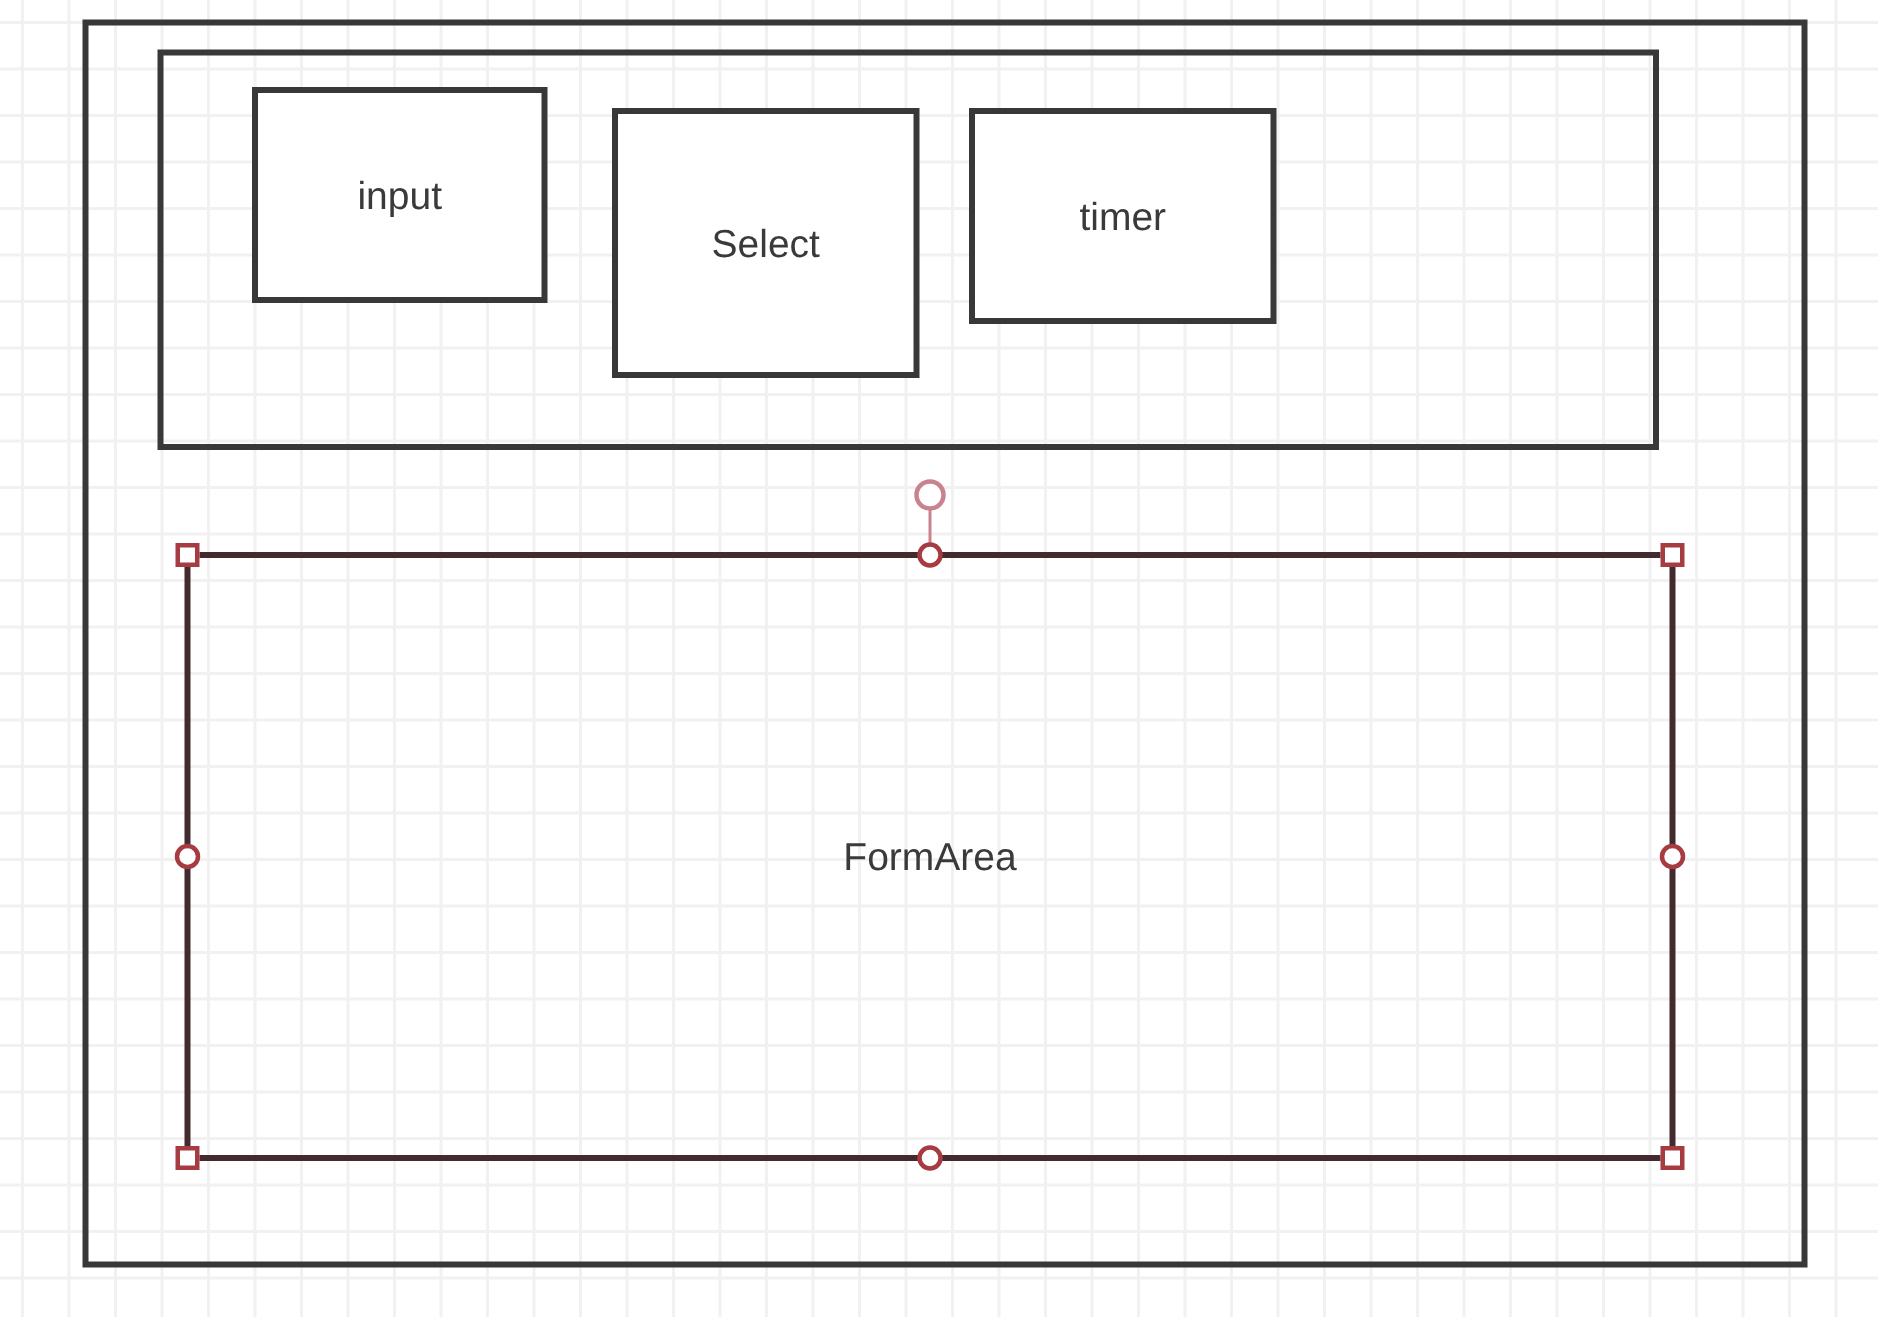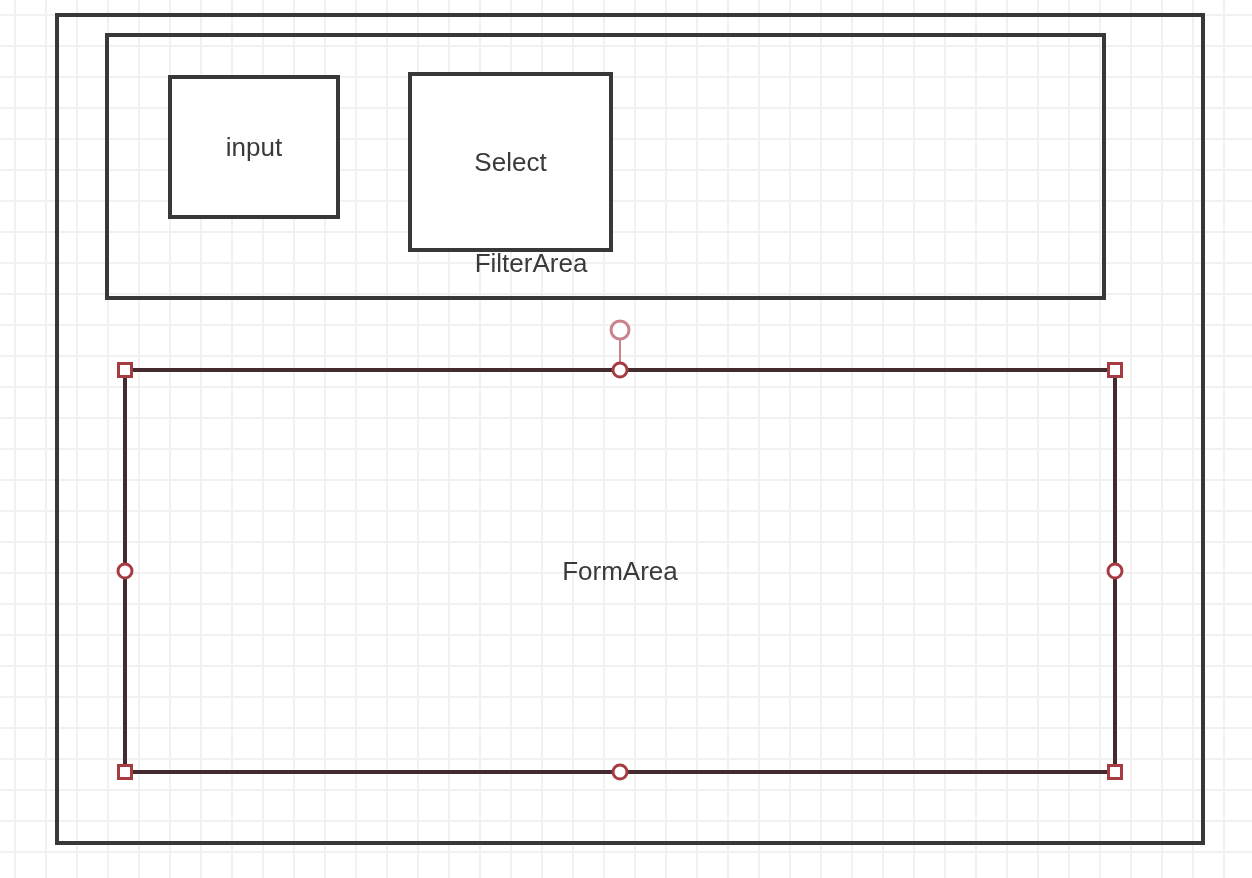--- a/index.html
+++ b/index.html
@@ -47,21 +47,21 @@
   
   #outer-rect{left:55px;top:13px;width:1150px;height:832px;background:transparent;}
   
   #filter-rect{left:105px;top:33px;width:1001px;height:267px;background:transparent;}
   #filter-label{
     position:absolute;left:431px;top:247px;width:200px;height:32px;
     display:flex;align-items:center;justify-content:center;
     font-size:26px;color:var(--label-text);white-space:nowrap;user-select:none;
   }
   
-  #input-box{left:168px;top:75px;width:172px;height:144px;text-align:right;}
+  #input-box{left:168px;top:58px;width:197px;height:144px;text-align:right;}
   #select-box{left:408px;top:72px;width:205px;height:180px;}
   #timer-box{left:646px;top:72px;width:205px;height:144px;}
   
   #form-rect{
     left:123px;top:368px;width:994px;height:406px;
     border:4px solid var(--selected-stroke);
     background:transparent;
     text-decoration:underline;
   }
   
@@ -100,27 +100,29 @@
   .h-se{left:1115px;top:772px;}
 </style>
 </head>
 <body>
 
 <div class="canvas">
 
   <div class="shape" id="outer-rect"></div>
 
   <div class="shape" id="filter-rect"></div>
-  <div id="filter-label">FilterArea</div>
 
   <div class="shape" id="input-box">
     <span class="shape-label">input</span>
   </div>
   <div class="shape" id="select-box">
     <span class="shape-label">Select</span>
+  </div>
+  <div class="shape" id="timer-box">
+    <span class="shape-label">timer</span>
   </div>
 
   <div class="shape" id="form-rect">
     <span class="shape-label">FormArea</span>
   </div>
 
   <div class="rotate-stem"></div>
   <div class="rotate-handle"></div>
 
   <div class="handle square h-nw"></div>

